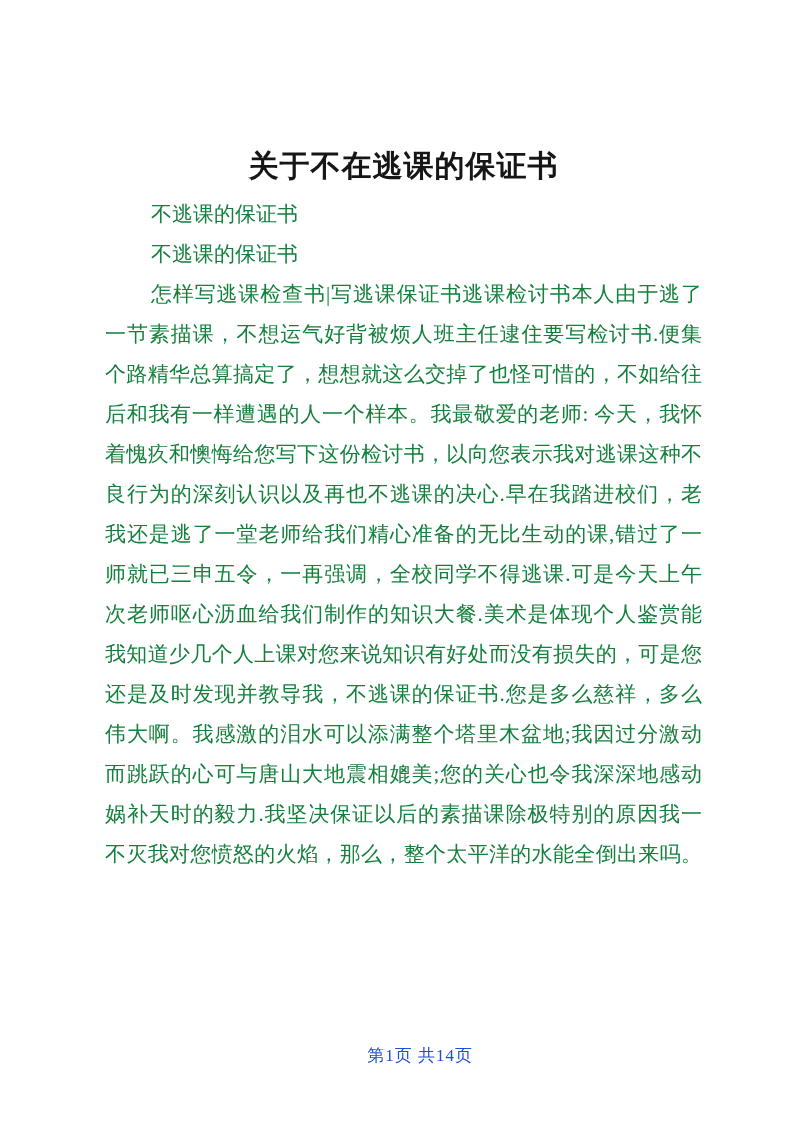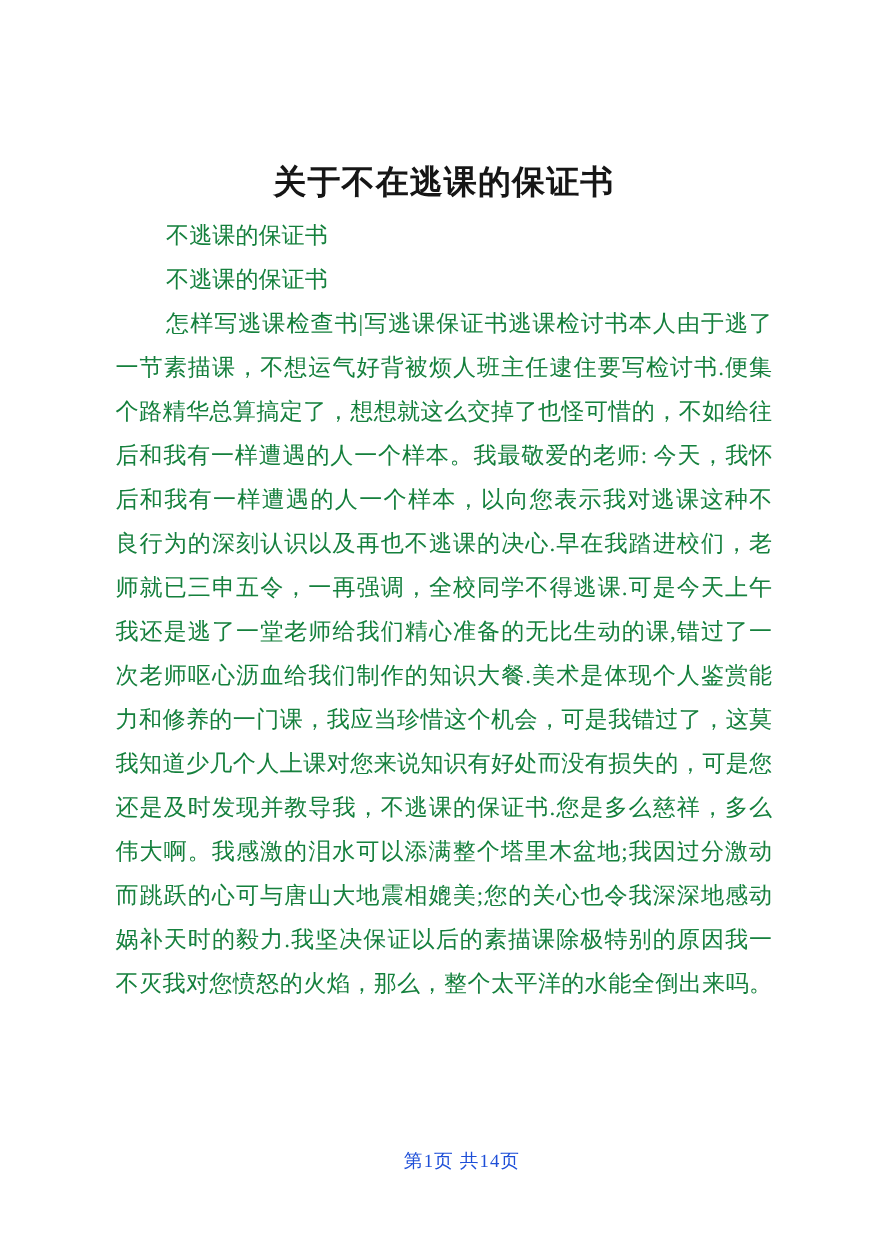--- a/index.html
+++ b/index.html
@@ -56,26 +56,25 @@
 <div class="page">
   <div class="content">
     <h1 class="doc-title">关于不在逃课的保证书</h1>
     <div>
       <div class="line plain indent">不逃课的保证书</div>
       <div class="line plain indent">不逃课的保证书</div>
       <div class="line indent">怎样写逃课检查书|写逃课保证书逃课检讨书本人由于逃了</div>
       <div class="line">一节素描课，不想运气好背被烦人班主任逮住要写检讨书.便集</div>
       <div class="line">个路精华总算搞定了，想想就这么交掉了也怪可惜的，不如给往</div>
       <div class="line">后和我有一样遭遇的人一个样本。我最敬爱的老师: 今天，我怀</div>
-      <div class="line">后和我有一样遭遇的人一个样本，以向您表示我对逃课这种不</div>
+      <div class="line">着愧疚和懊悔给您写下这份检讨书，以向您表示我对逃课这种不</div>
       <div class="line">良行为的深刻认识以及再也不逃课的决心.早在我踏进校们，老</div>
+      <div class="line">我还是逃了一堂老师给我们精心准备的无比生动的课,错过了一</div>
       <div class="line">师就已三申五令，一再强调，全校同学不得逃课.可是今天上午</div>
-      <div class="line">我还是逃了一堂老师给我们精心准备的无比生动的课,错过了一</div>
       <div class="line">次老师呕心沥血给我们制作的知识大餐.美术是体现个人鉴赏能</div>
-      <div class="line">力和修养的一门课，我应当珍惜这个机会，可是我错过了，这莫</div>
       <div class="line">我知道少几个人上课对您来说知识有好处而没有损失的，可是您</div>
       <div class="line">还是及时发现并教导我，不逃课的保证书.您是多么慈祥，多么</div>
       <div class="line">伟大啊。我感激的泪水可以添满整个塔里木盆地;我因过分激动</div>
       <div class="line">而跳跃的心可与唐山大地震相媲美;您的关心也令我深深地感动</div>
       <div class="line">娲补天时的毅力.我坚决保证以后的素描课除极特别的原因我一</div>
       <div class="line">不灭我对您愤怒的火焰，那么，整个太平洋的水能全倒出来吗。</div>
     </div>
   </div>
   <div class="footer">
     <span>第1页 共14页</span>

